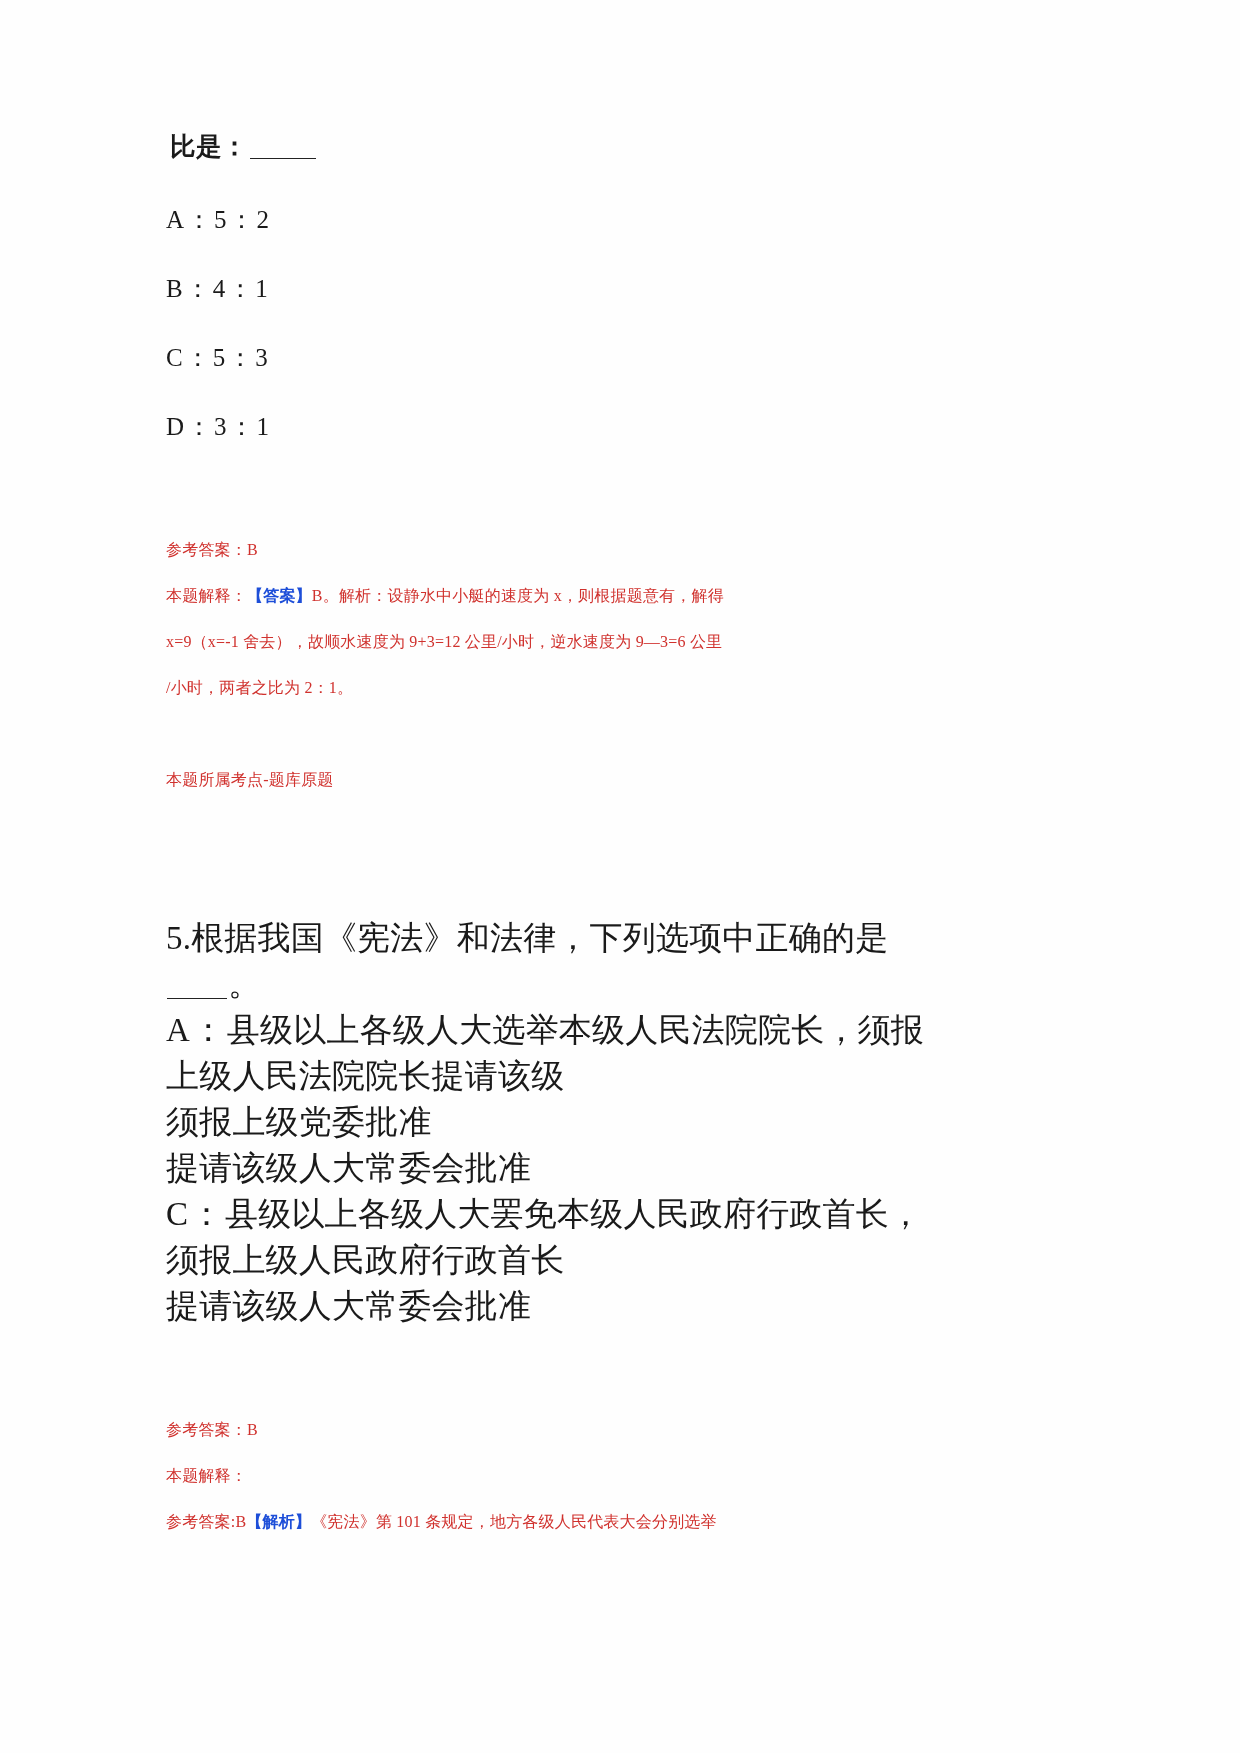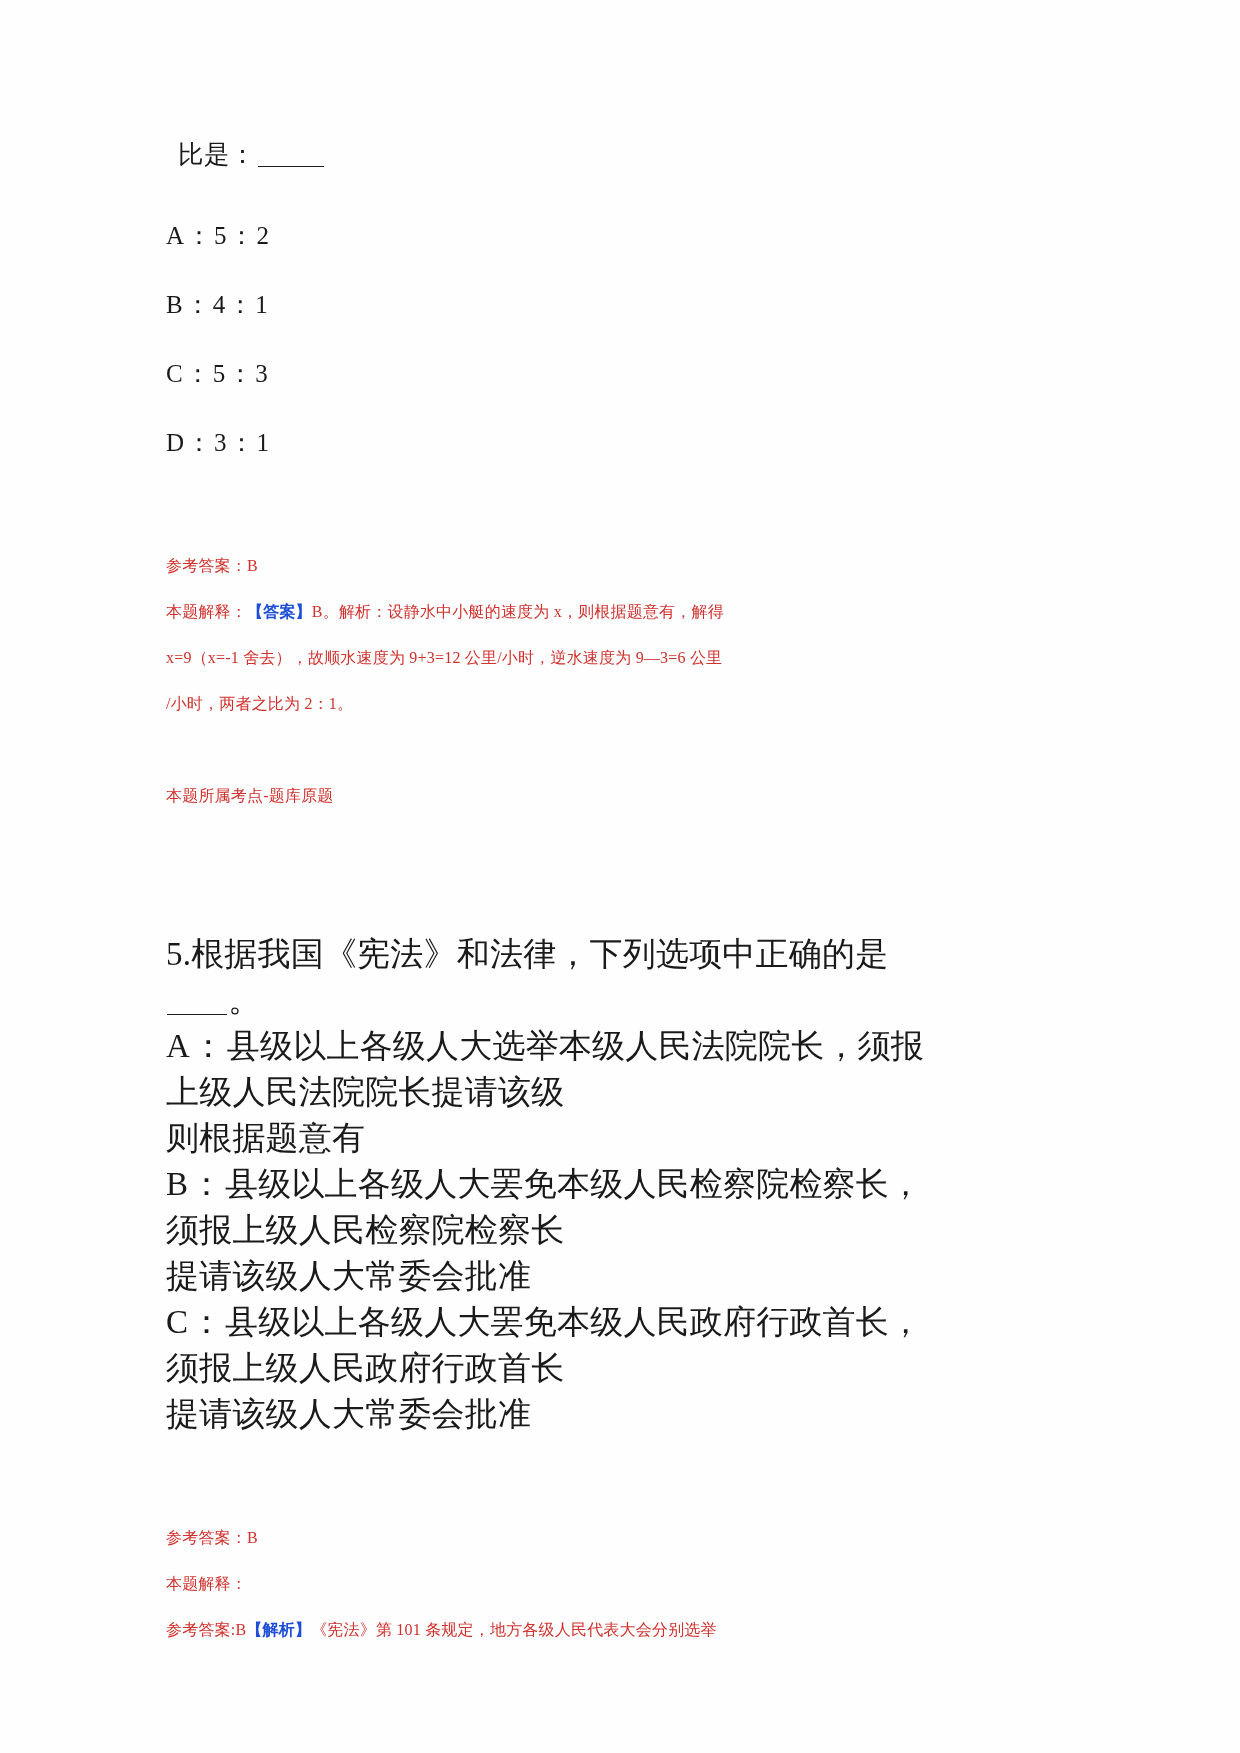--- a/index.html
+++ b/index.html
@@ -67,22 +67,23 @@
   }
   .exp {
     font-size: 16px;
     line-height: 46px;
     letter-spacing: 0.2px;
   }
   .bold {
     font-weight: bold;
   }
   .sect {
-    margin: 12px;
+    margin: 4px;
     padding: 0;
+    font-weight: bold;
   }
   .opt-label {
     letter-spacing: 2px;
   }
   .ratio {
     letter-spacing: 2.5px;
   }
 </style>
 </head>
 <body>
@@ -114,23 +115,22 @@
 
     <div class="gap-md"></div>
 
     <div class="exp red">本题所属考点-题库原题</div>
 
     <div class="gap-xl"></div>
 
     <div class="q-body"><span>5.</span><span>根据我国《宪法》和法律，下列选项中正确的是</span><span class="blank-sm"></span><span>。</span></div>
 
     <div class="q-body"><span class="opt-label">A：</span><span>县级以上各级人大选举本级人民法院院长，须报上级人民法院院长提请该级</span></div>
-    <div class="q-body">则根据题意有</div>
+    <div class="q-body">须报上级党委批准</div>
 
-    <div class="q-body"><span class="opt-label">B：</span><span>县级以上各级人大罢免本级人民检察院检察长，须报上级人民检察院检察长</span></div>
     <div class="q-body">提请该级人大常委会批准</div>
 
     <div class="q-body"><span class="opt-label">C：</span><span>县级以上各级人大罢免本级人民政府行政首长，须报上级人民政府行政首长</span></div>
     <div class="q-body">提请该级人大常委会批准</div>
 
 
     <div class="gap-lg"></div>
 
     <div class="exp red">参考答案：B</div>
     <div class="exp red">本题解释：</div>

